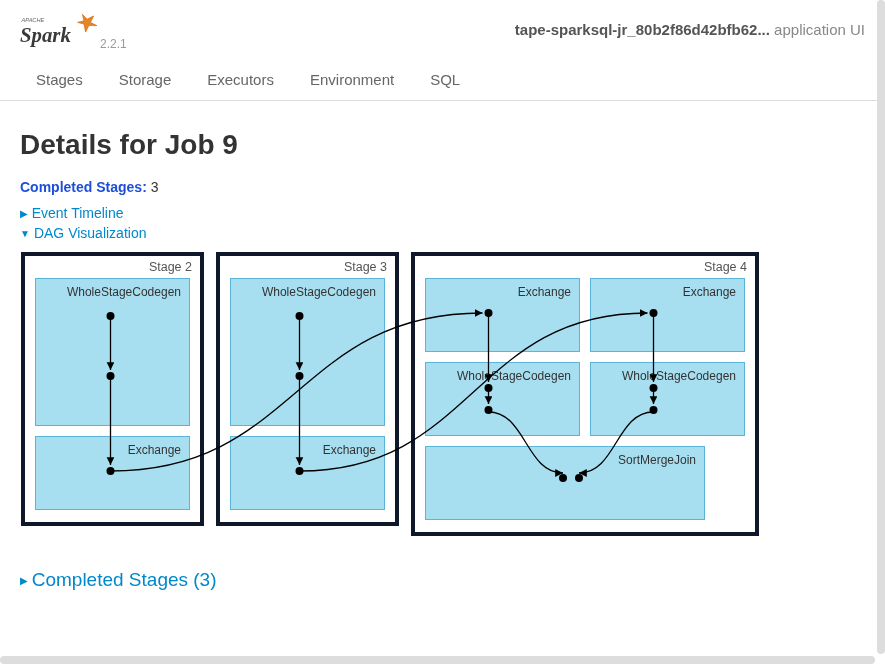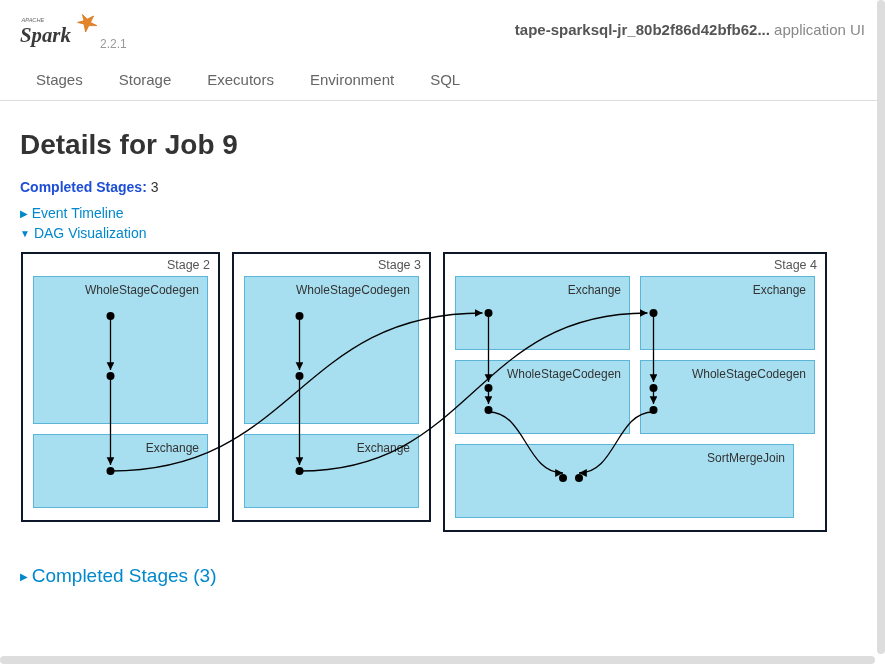--- a/index.html
+++ b/index.html
@@ -16,25 +16,25 @@
 .content { padding: 16px 20px; }
 h2.page-title { font-size: 28px; font-weight: 600; margin: 12px 0 18px 0; color: #333; }
 .summary-list { list-style: none; margin-bottom: 10px; }
 .summary-list li { margin: 3px 0; }
 .summary-list .label { font-weight: bold; }
 .summary-list a.link-label { color: #1d4ed8; font-weight: bold; text-decoration: none; }
 .expander { color: #0088cc; cursor: pointer; margin: 4px 0; display: flex; align-items: center; gap: 4px; }
 .caret { font-size: 10px; }
 .dag-wrap { border: 1px solid #fff; padding: 6px 0; }
 .dag-container { display: flex; gap: 12px; align-items: flex-start; }
-.stage-box { border: 2px solid #0f172a; padding: 22px 10px 12px 10px; position: relative; }
+.stage-box { border: 4px solid #0f172a; padding: 22px 10px 12px 10px; position: relative; }
 .stage-label { position: absolute; top: 4px; right: 8px; font-size: 12.5px; color: #555; }
 .stage-columns { display: flex; gap: 10px; }
 .stage-col { display: flex; flex-direction: column; gap: 10px; }
-.node-box { background: #a7dff1; border: 1px solid #5bb5d9; position: relative; width: 175px; }
+.node-box { background: #a7dff1; border: 1px solid #5bb5d9; position: relative; width: 155px; }
 .node-label { position: absolute; top: 6px; right: 8px; font-size: 12px; color: #333; }
 .svg-overlay { position: absolute; top: 0; left: 0; pointer-events: none; }
 .completed-heading { color: #0088cc; font-size: 19px; font-weight: normal; margin-top: 26px; }
 .scrollbar-mock { position: fixed; bottom: 0; left: 0; right: 10px; height: 8px; background: #ddd; border-radius: 4px; }
 .scrollbar-vert { position: fixed; right: 0; top: 0; bottom: 10px; width: 8px; background: #ddd; border-radius: 4px; }
 </style>
 </head>
 <body>
 
 <div class="header">
@@ -120,21 +120,21 @@
             </div>
             <div class="stage-col">
               <div class="node-box" style="height: 74px;">
                 <div class="node-label">Exchange</div>
               </div>
               <div class="node-box" style="height: 74px;">
                 <div class="node-label">WholeStageCodegen</div>
               </div>
             </div>
           </div>
-          <div class="node-box" style="height: 74px; width: 339px; margin-top: 10px;">
+          <div class="node-box" style="height: 74px; width: 280px; margin-top: 10px;">
             <div class="node-label">SortMergeJoin</div>
           </div>
         </div>
       </div>
     <svg id="edge-layer" class="svg-overlay" width="845" height="332">
         <defs>
           <marker id="arr" markerWidth="8" markerHeight="8" refX="6" refY="3" orient="auto">
             <path d="M0,0 L6,3 L0,6 Z" fill="#000"></path>
           </marker>
         </defs>

